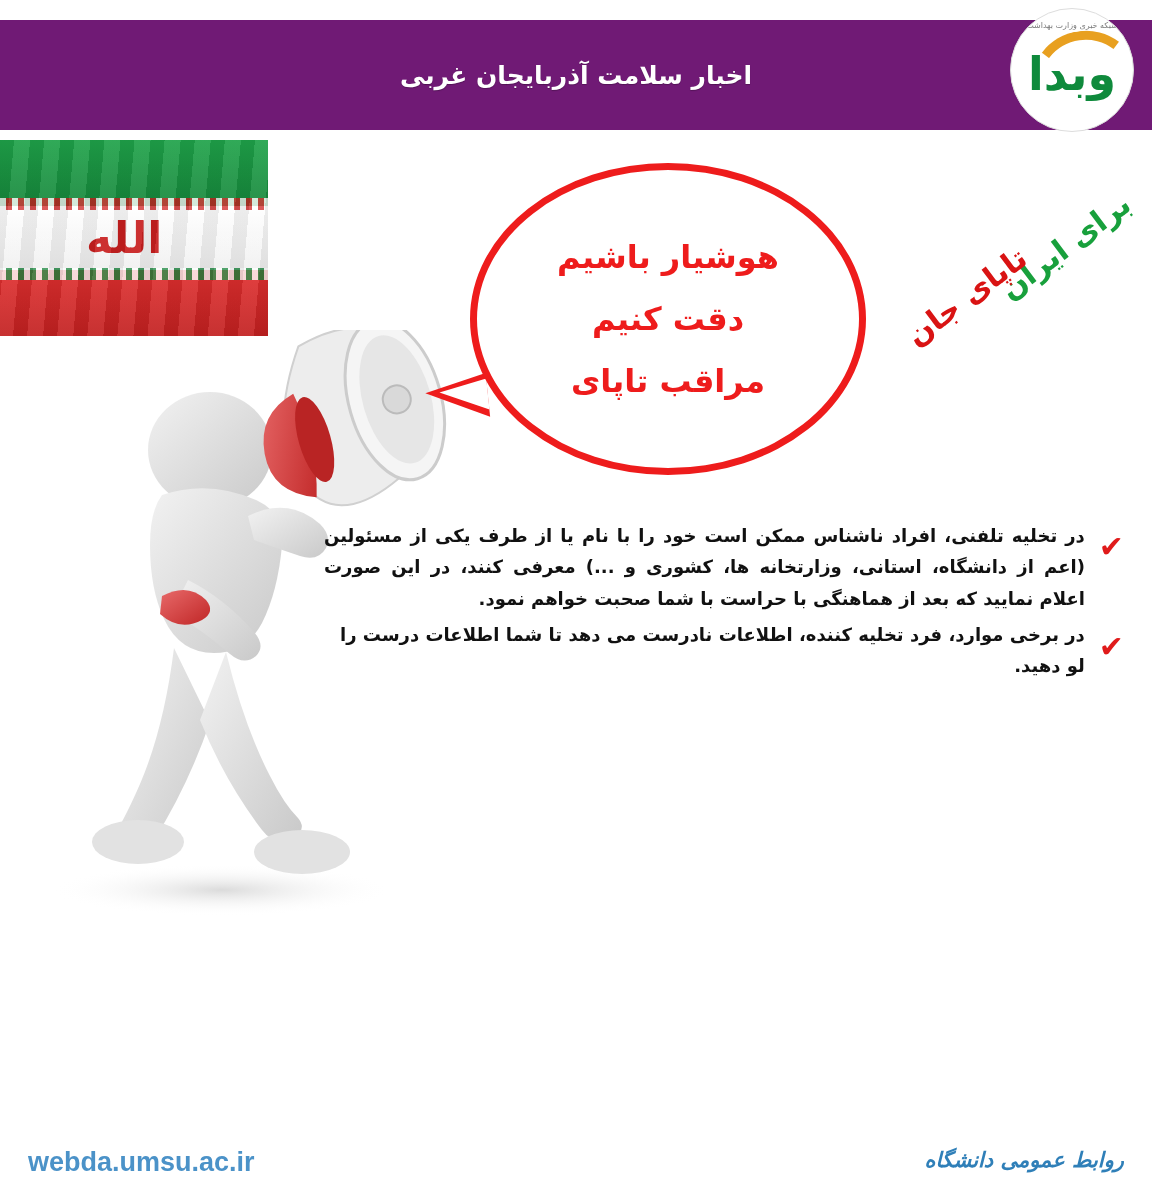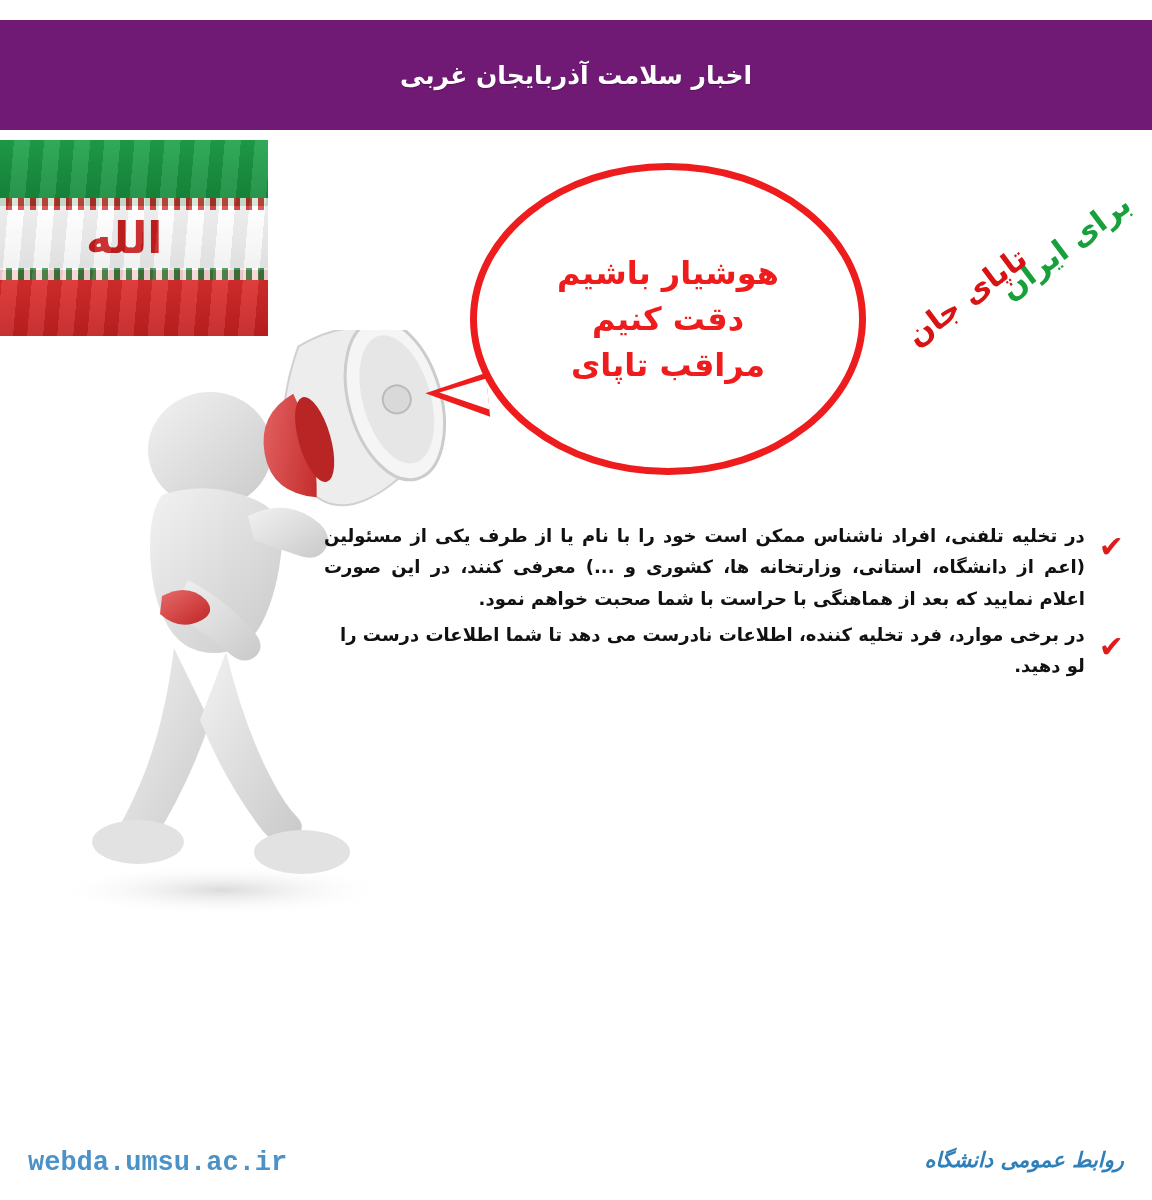--- a/index.html
+++ b/index.html
@@ -75,21 +75,21 @@
     background:repeating-linear-gradient(90deg,#ffffff 0 6px,#18863c 6px 12px);
     opacity:.8;
   }
 
   
   .bubble{
     position:absolute;left:470px;top:163px;width:382px;height:298px;
     border:7px solid #ee1c1c;border-radius:50%;
     background:#ffffff;
     display:flex;flex-direction:column;align-items:center;justify-content:center;
-    gap:8px;
+    gap:24px;
   }
   .bubble .line{
     color:#ee1c1c;font-size:32px;font-weight:bold;white-space:nowrap;
   }
   .bubble-tail{
     position:absolute;left:426px;top:376px;width:0;height:0;
     border-top:14px solid transparent;
     border-bottom:30px solid transparent;
     border-right:62px solid #ee1c1c;
     transform:rotate(-6deg);
@@ -135,37 +135,42 @@
   .btext{
     flex:1 1 auto;font-size:18px;font-weight:bold;color:#111111;line-height:1.74;
     text-align:justify;
   }
   .bullet-2 .btext{line-height:1.72;margin-left:16px;}
 
   
   .footer-url{
     position:absolute;left:28px;bottom:22px;
     color:#4b92c8;font-size:27px;font-weight:bold;
-    font-family:Liberation Mono, monospace;
+    font-family:Liberation Sans, sans-serif;
   }
   .footer-credit{
     position:absolute;right:28px;bottom:28px;
     color:#2f7fb8;font-size:21px;font-weight:bold;font-style:italic;
   }
 </style>
 </head>
 <body>
 
 <div class="page">
 
   <div class="header">
     <div class="header-title">اخبار سلامت آذربایجان غربی</div>
   </div>
 
 
+  <div class="logo-right">
+    <div class="webda-sub">شبکه خبری وزارت بهداشت</div>
+    <div class="webda-arc"></div>
+    <div class="webda-text">وبدا</div>
+  </div>
 
   <div class="flag">
     <div class="band green"></div>
     <div class="band white"></div>
     <div class="band red"></div>
     <div class="kufic"></div>
     <div class="kufic2"></div>
     <div class="emblem">الله</div>
     <div class="wave"></div>
   </div>

